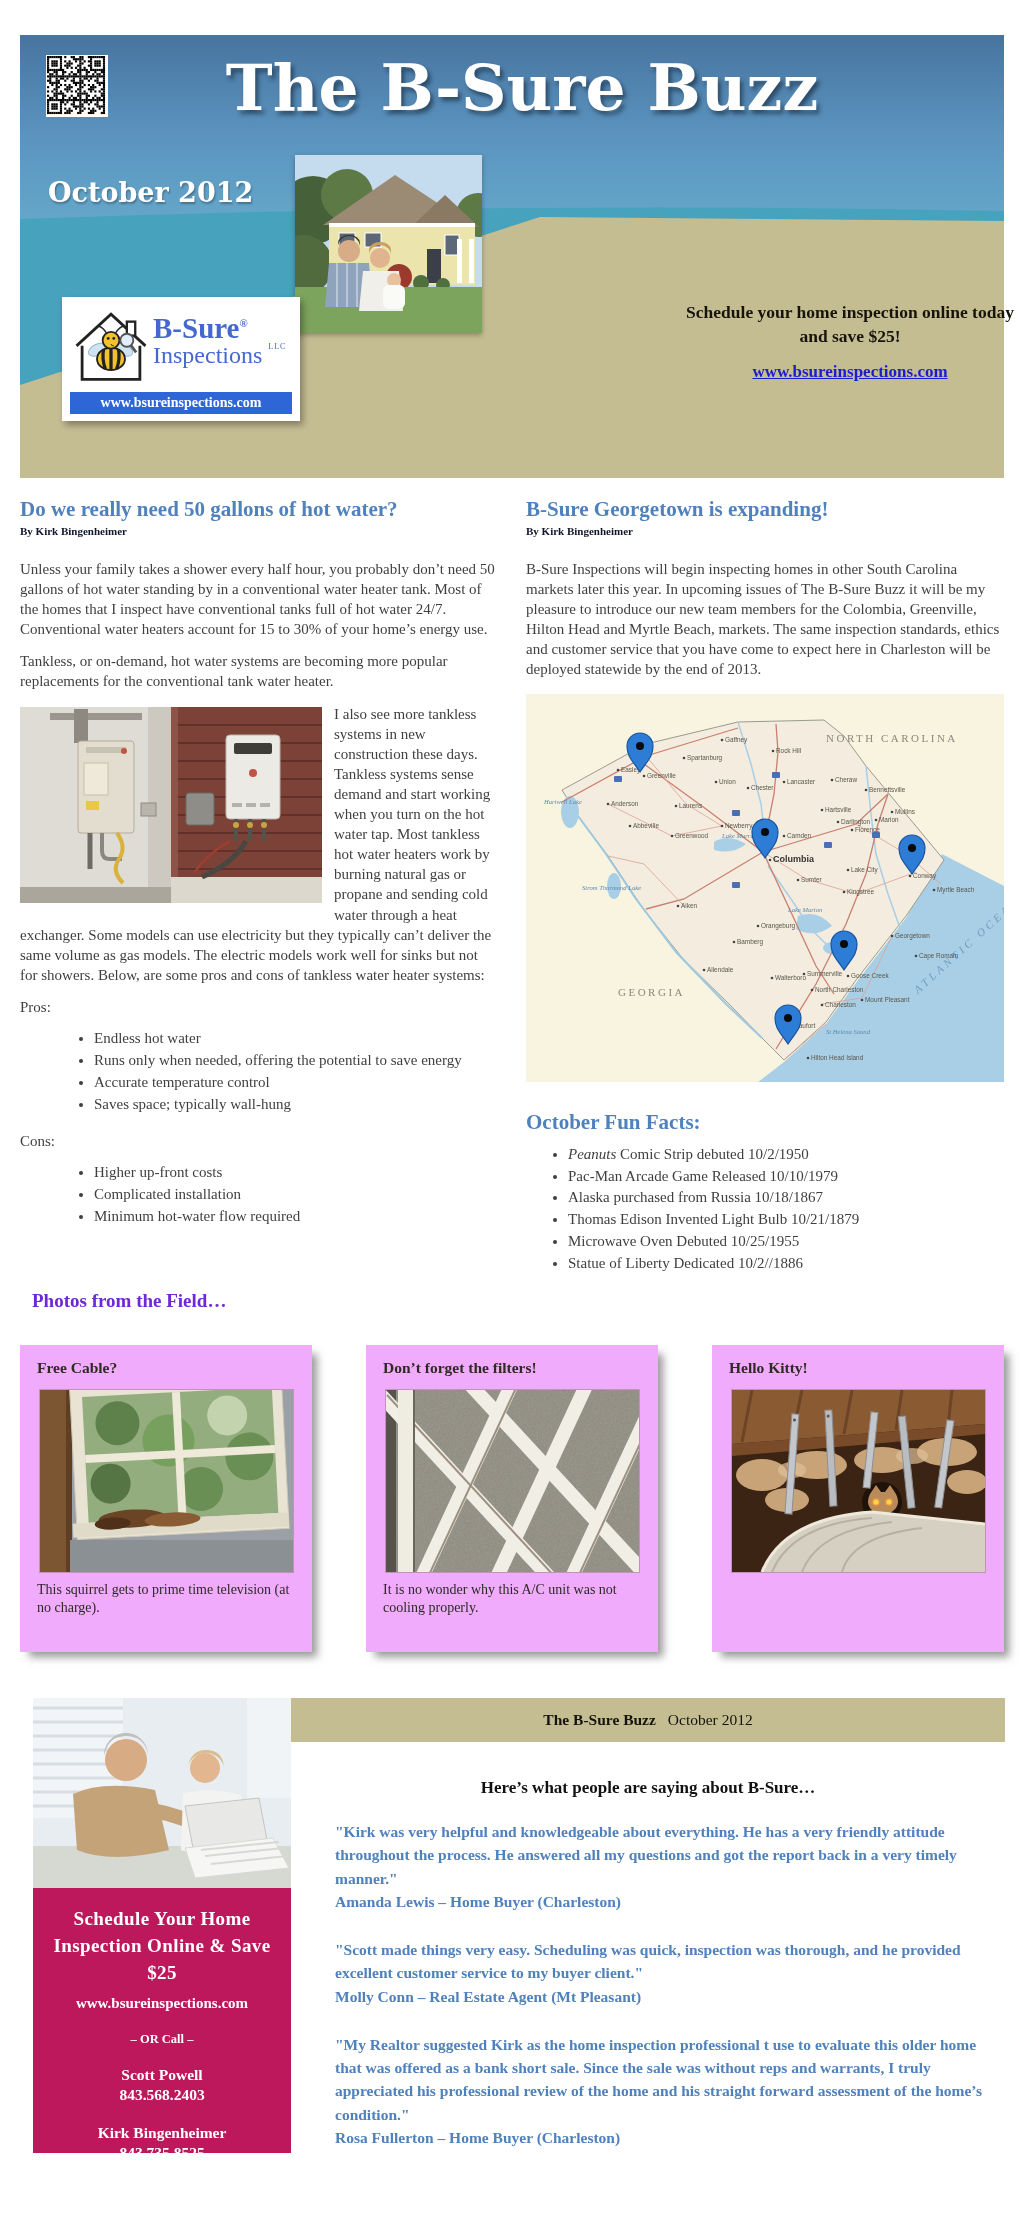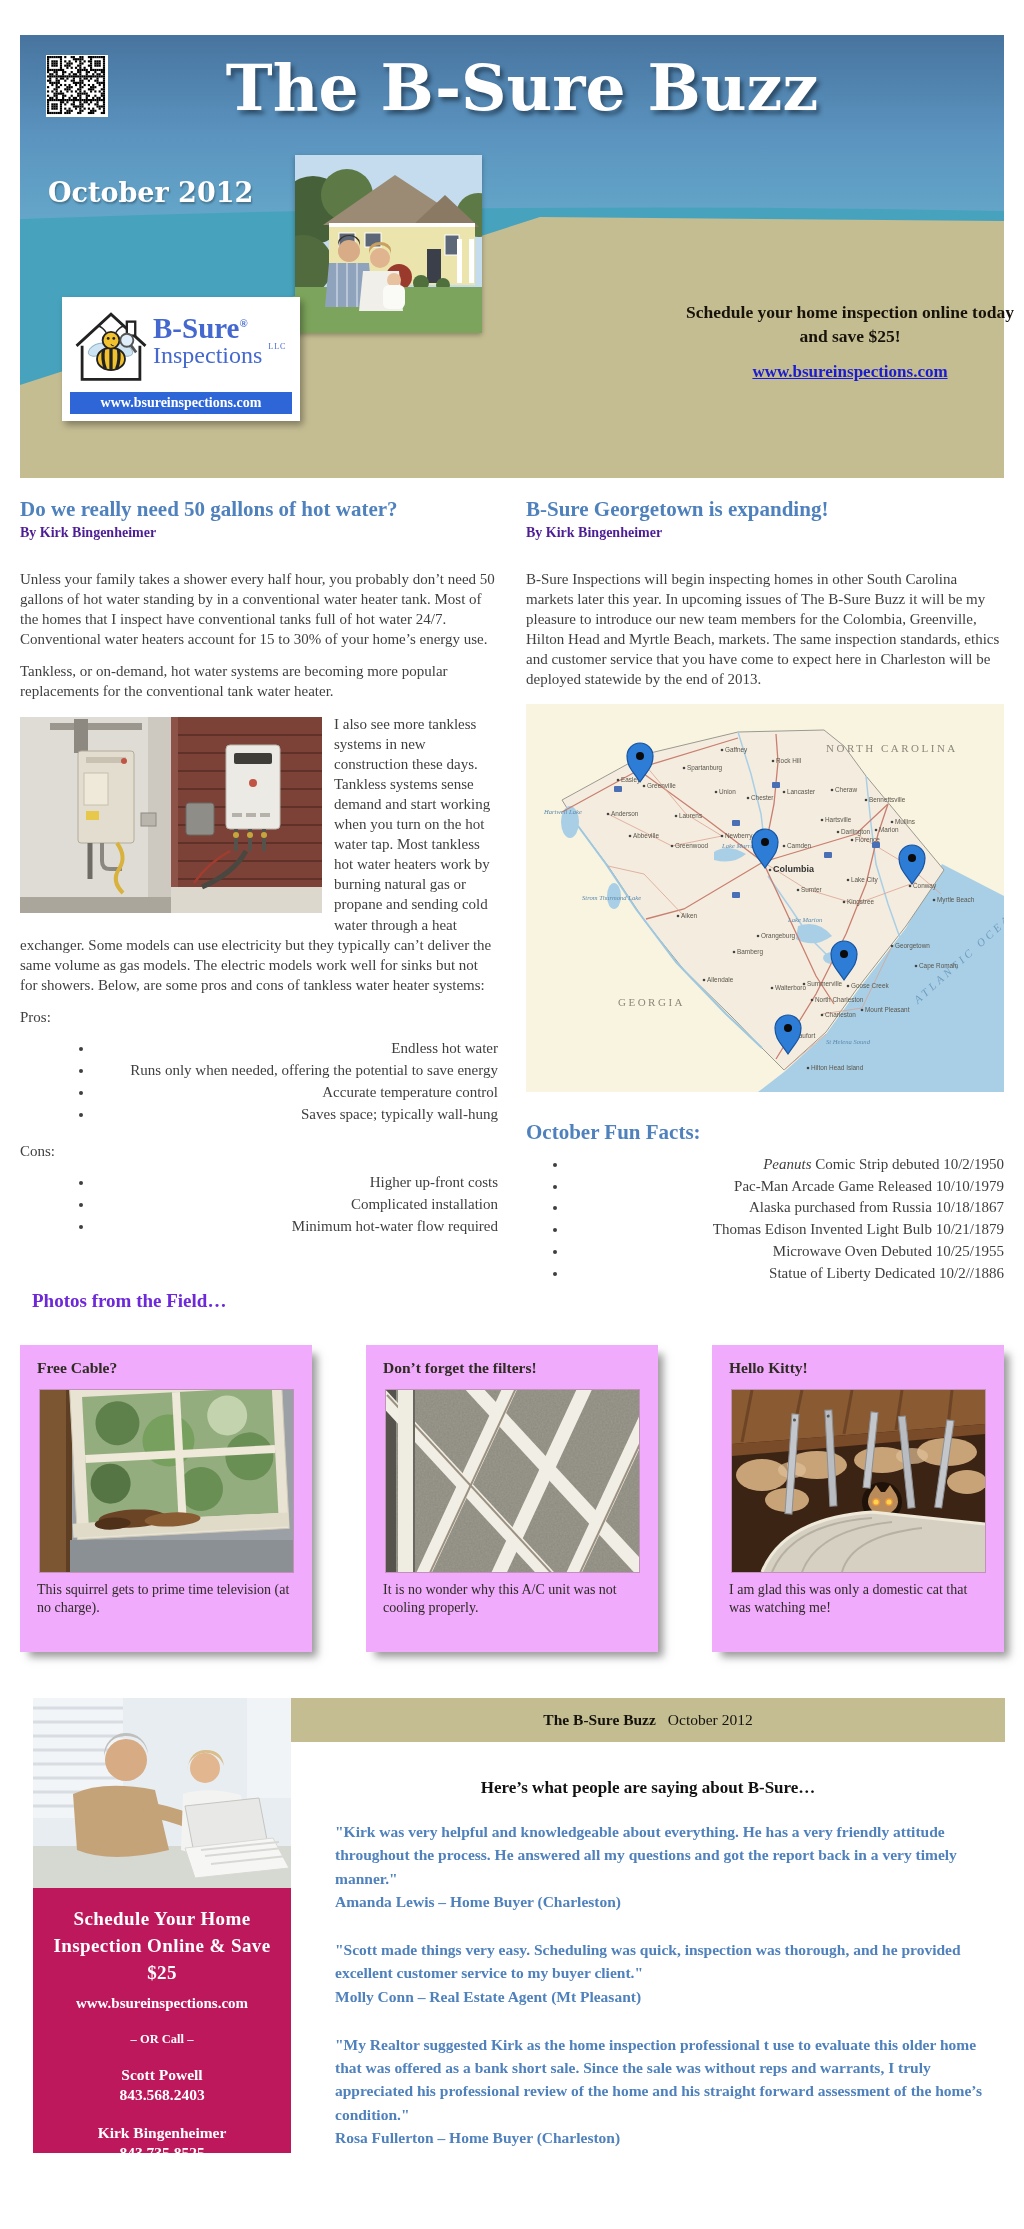--- a/index.html
+++ b/index.html
@@ -30,27 +30,27 @@
   .promo{position:absolute;left:663px;top:266px;width:334px;text-align:center;}
   .promo-text{font-weight:bold;font-size:17.5px;line-height:1.35;color:#17130a;}
   .promo-link{display:block;margin-top:14px;font-weight:bold;font-size:17px;color:#1b1bd1;
       text-decoration:underline;cursor:pointer;}
   
   .columns{position:absolute;top:497px;left:20px;width:984px;}
   .col{width:478px;}
   .col.left{float:left;}
   .col.right{float:right;}
   .art-title{font-weight:bold;font-size:21px;color:#4f81bd;margin:0 0 3px;}
-  .byline{font-weight:bold;font-size:14px;color:#4c1d95;margin:0 0 28px;}
+  .byline{font-weight:bold;font-size:11px;color:#0f172a;margin:0 0 22px;}
   .col p{font-size:15px;line-height:1.34;color:#3f3f3f;margin:0 0 12px;text-align:left;}
   .heater-photo{float:left;width:302px;height:196px;margin:3px 12px 5px 0;}
   .list-label{margin:0 0 2px;}
   ul.bullets{margin:4px 0 16px;padding-left:74px;list-style:disc;}
   ul.bullets li{font-size:15px;line-height:1.33;color:#3f3f3f;margin:0 0 2px;
-      font-family:"Liberation Serif",serif;text-align:right;}
+      font-family:"Liberation Serif",serif;}
   .col.right ul.bullets{padding-left:42px;margin:6px 0 0;}
   .funfacts-title{font-weight:bold;font-size:21px;color:#4f81bd;margin:28px 0 10px;}
   #sc-map{display:block;margin-top:14px;}
   
   .photos-heading{position:absolute;top:1288px;left:30px;margin:2px;font-weight:bold;
       font-size:19px;color:#6d28d9;}
   .cards{position:absolute;top:1345px;left:20px;width:984px;display:flex;
       justify-content:space-between;}
   .card{width:292px;height:307px;background:#f0abfc;box-sizing:border-box;
       padding:14px 17px 0;box-shadow:7px 7px 8px -2px rgba(70,70,70,.55);}
@@ -898,21 +898,20 @@
         <g transform="rotate(-6 176 80)">
             <rect x="172" y="26" width="7" height="92" fill="#b9bcc0" stroke="#8d9094"></rect>
           </g>
         <g transform="rotate(8 212 80)">
             <rect x="208" y="30" width="7" height="88" fill="#c3c6ca" stroke="#8d9094"></rect>
           </g>
         <path d="M30 182 Q52 128 140 122 L253 134 L253 182 Z" fill="#d6d0c3"></path>
         <path d="M40 182 Q60 134 140 128 M70 182 Q86 140 160 132 M110 182 Q120 146 190 138" stroke="#b7b1a3" stroke-width="2" fill="none"></path>
         <path d="M30 182 Q52 128 140 122 L253 134" stroke="#efe9da" stroke-width="3" fill="none"></path>
       </svg>
-      <div class="card-caption">I am glad this was only a domestic cat that was watching me!</div>
     </div>
   </section>
 
   <footer>
     <svg class="couple-photo" viewBox="0 0 258 190" preserveAspectRatio="none">
       <rect width="258" height="190" fill="#e8edf1"></rect>
       <rect x="0" y="0" width="90" height="120" fill="#f2f5f7"></rect>
       <g stroke="#d7dde2" stroke-width="3">
           <path d="M0 10 H90 M0 24 H90 M0 38 H90 M0 52 H90 M0 66 H90 M0 80 H90 M0 94 H90 M0 108 H90"></path>
         </g>

